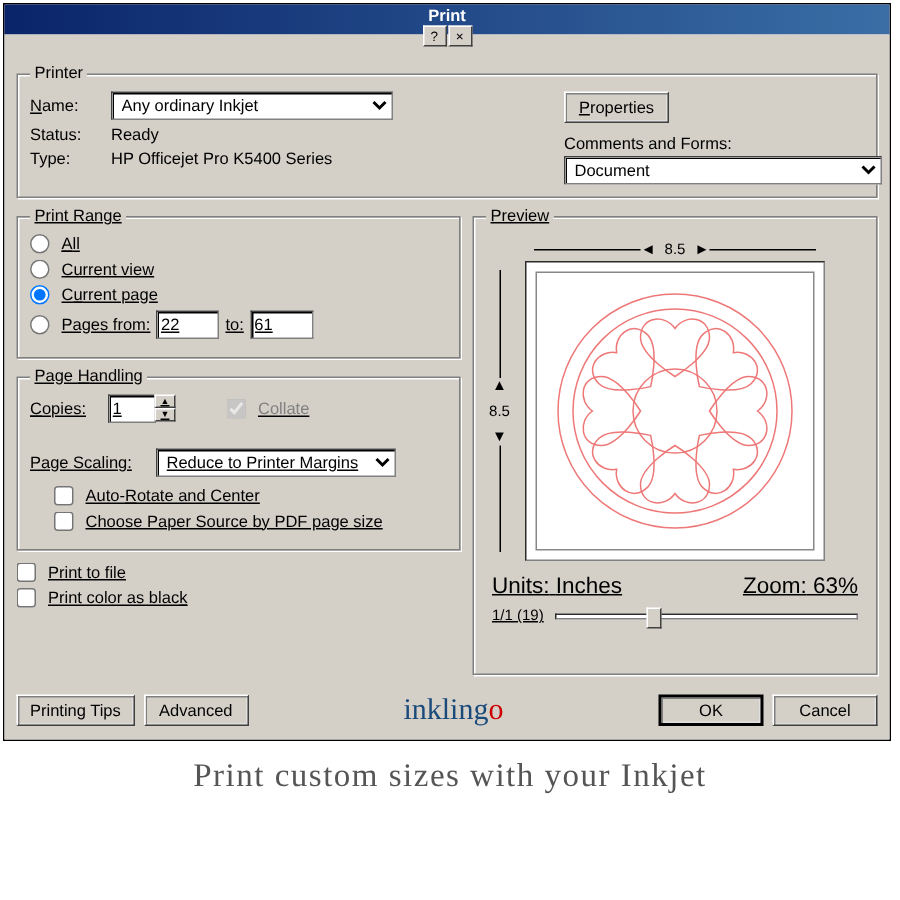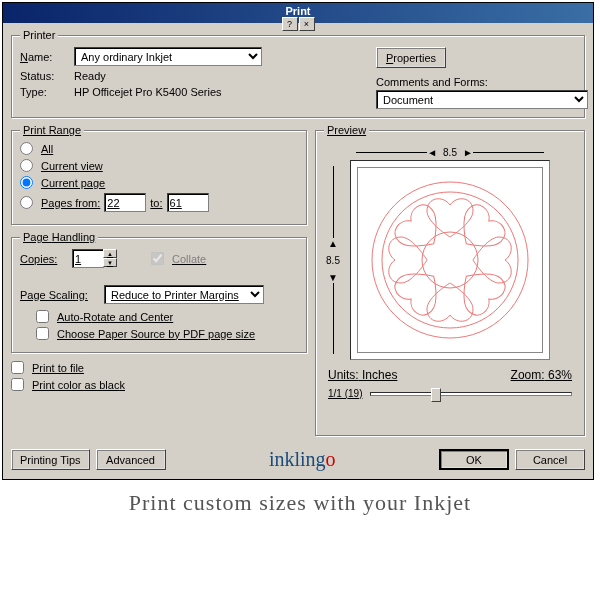--- a/index.html
+++ b/index.html
@@ -2,21 +2,21 @@
 <html><head>
 <meta charset="utf-8">
 <style>
 * { box-sizing: border-box; margin: 0; padding: 0; }
 body { font-family: "Tahoma", "MS Sans Serif", sans-serif; font-size: 11px; background: #fff; width: 600px; height: 600px; overflow: hidden; }
 .dialog { width: 592px; margin: 2px; border: 1px solid #000; }
 .titlebar { background: linear-gradient(to right, #0a246a, #3a6ea5); color: #fff; padding: 2px 3px; display: flex; justify-content: space-between; align-items: center; height: 20px; flex-direction: column; }
 .titlebar-text { font-weight: bold; font-size: 11px; }
 .titlebar-btns { display: flex; gap: 1px; }
 .win-btn { width: 16px; height: 14px; background: #d4d0c8; border: 1px solid #fff; border-right-color: #404040; border-bottom-color: #404040; font-size: 9px; display: flex; align-items: center; justify-content: center; color: #000; font-family: "Marlett", sans-serif; }
-.body { background: #d4d0c8; padding: 6px 8px 8px 8px; }
+.body { background: #d4d0c8; padding: 20px 8px 8px 8px; }
 fieldset { border: 1px solid #808080; border-top-color: #808080; box-shadow: inset 1px 1px 0 #fff, 1px 1px 0 #fff; padding: 6px 8px 8px 8px; margin-bottom: 6px; position: relative; }
 legend { font-size: 11px; padding: 0 3px; background: #d4d0c8; }
 .row { display: flex; align-items: center; margin-bottom: 4px; gap: 4px; }
 .label { width: 50px; }
 .underlined { text-decoration: underline; }
 select, input[type=text] { border: 1px solid #808080; border-top-color: #404040; border-left-color: #404040; box-shadow: inset 1px 1px 0 #000; background: #fff; font-family: inherit; font-size: 11px; padding: 1px 2px; height: 19px; }
 select.disabled { background: #d4d0c8; color: #808080; }
 .btn { background: #d4d0c8; border: 1px solid #fff; border-right-color: #404040; border-bottom-color: #404040; box-shadow: 1px 1px 0 #808080 inset, -1px -1px 0 #dfdfdf inset; padding: 2px 8px; font-family: inherit; font-size: 11px; min-width: 70px; height: 21px; }
 .btn.default { border: 2px solid #000; padding: 1px 7px; }
 .top-area { display: flex; gap: 8px; }
@@ -35,21 +35,21 @@
 .dim-v::before, .dim-v::after { content: ""; flex: 1; border-left: 1px solid #000; }
 .dim-v span { padding: 6px 0; }
 .preview-inner { width: 186px; height: 186px; border: 1px solid #888; position: relative; display:flex; align-items:center; justify-content:center; }
 .spinner { display: inline-flex; }
 .spin-btns { display: inline-flex; flex-direction: column; margin-left: -1px; }
 .spin-btn { width: 14px; height: 9px; background: #d4d0c8; border: 1px solid #fff; border-right-color: #404040; border-bottom-color: #404040; font-size: 6px; display: flex; align-items: center; justify-content: center; }
 .bottom-row { display: flex; gap: 6px; align-items: center; margin-top: 6px; }
 .caption { font-family: Georgia, serif; font-size: 22px; text-align: center; color: #555; padding: 8px 0 4px 0; letter-spacing: 1px; }
 .logo { font-family: "Brush Script MT", cursive; font-size: 20px; color: #1a4a7a; text-align: center; position: relative; display: inline-block; }
 .logo-o { color: #c00; }
-.units-row { display: flex; justify-content: space-between; font-size: 12px; margin: 4px 4px 0 4px; }
+.units-row { display: flex; justify-content: space-between; font-size: 15px; margin: 4px 4px 0 4px; }
 .slider { display: flex; align-items: center; gap: 8px; margin: 6px 4px 0 4px; font-size: 10px; }
 .slider-track { flex: 1; height: 4px; background: #fff; border: 1px inset #808080; position: relative; }
 .slider-thumb { position: absolute; left: 30%; top: -5px; width: 10px; height: 14px; background: #d4d0c8; border: 1px solid #404040; border-top-color: #fff; border-left-color: #fff; }
 .chk-dis { color: #808080; }
 svg.hearts { width: 170px; height: 170px; }
 </style>
 </head>
 <body>
 
 <div class="dialog">

